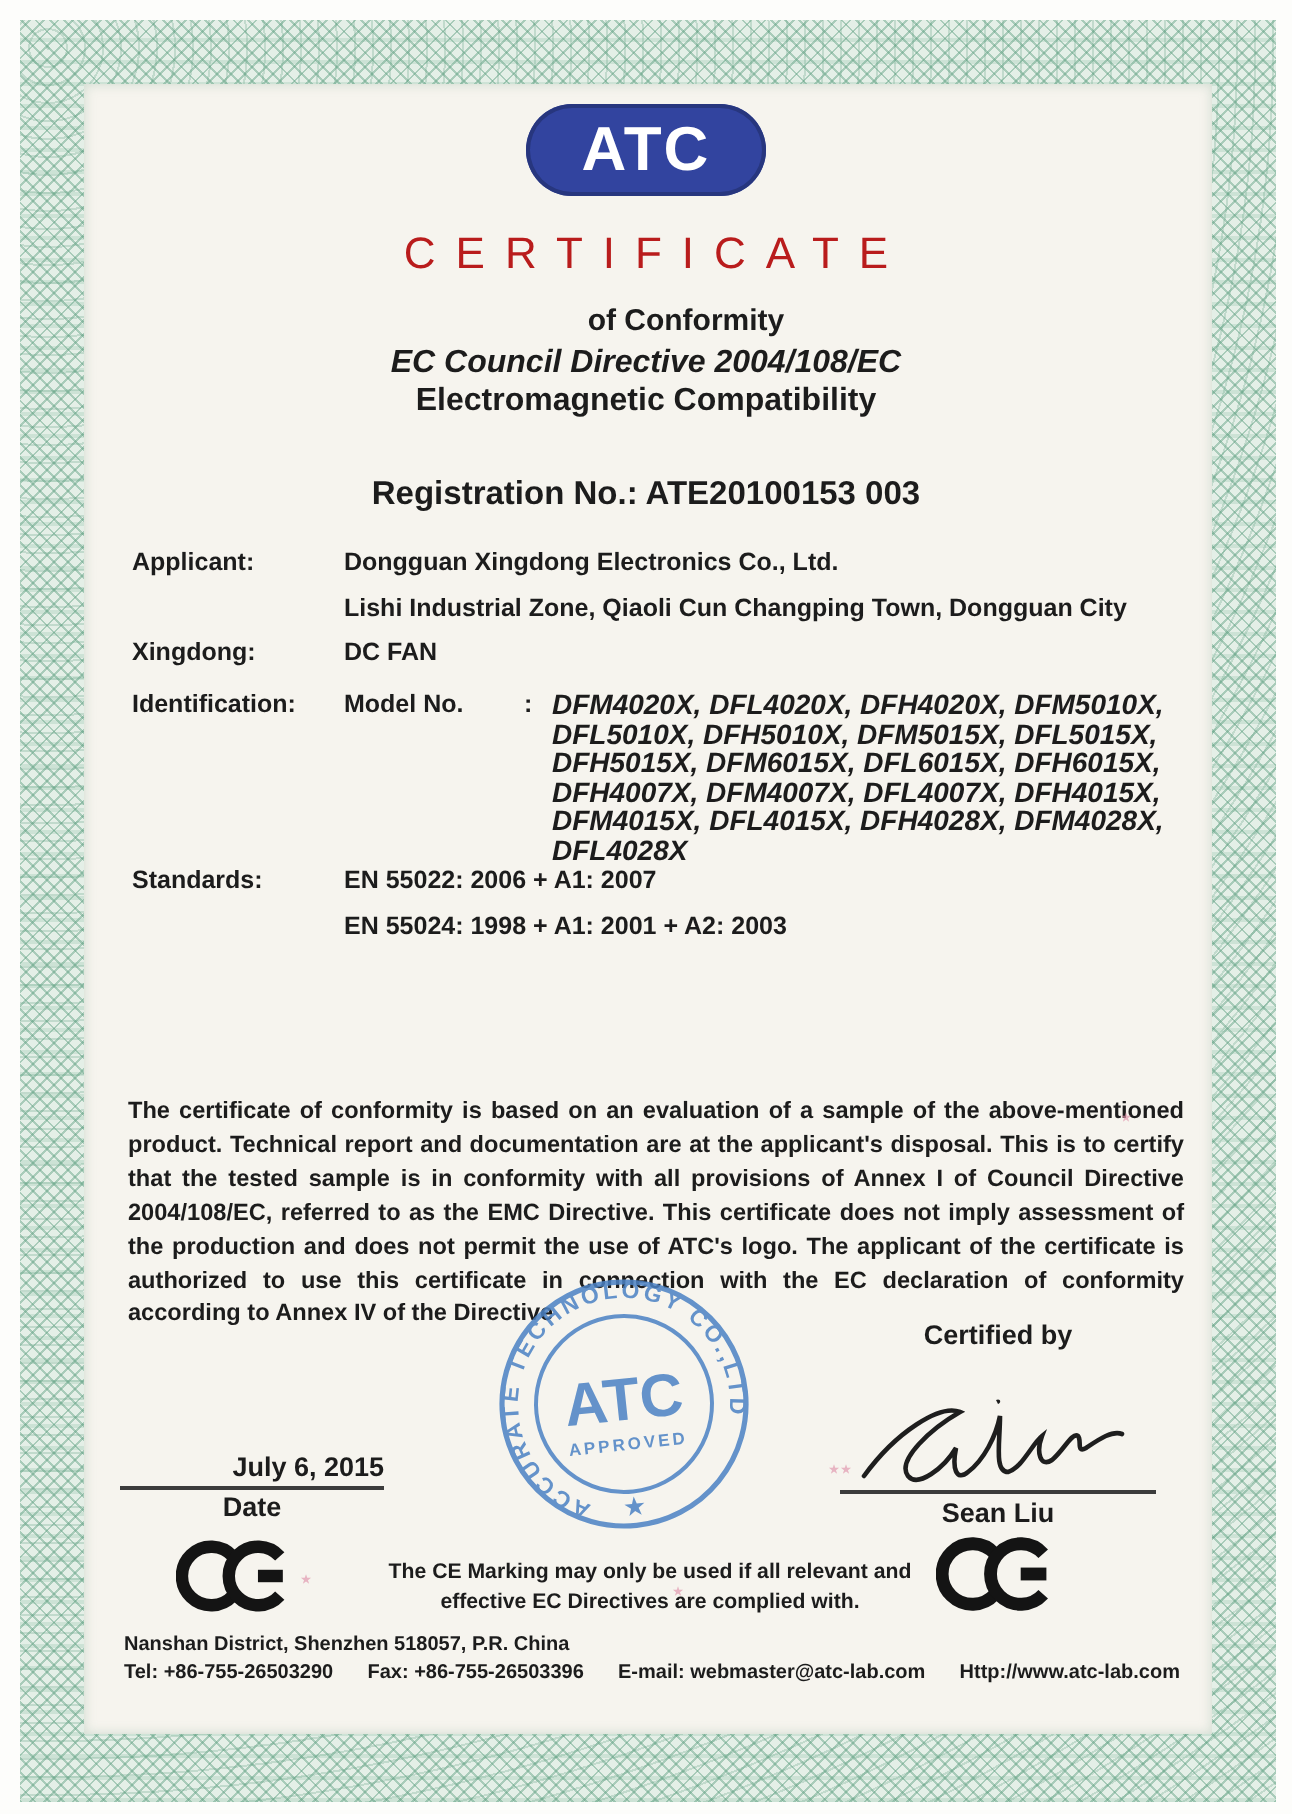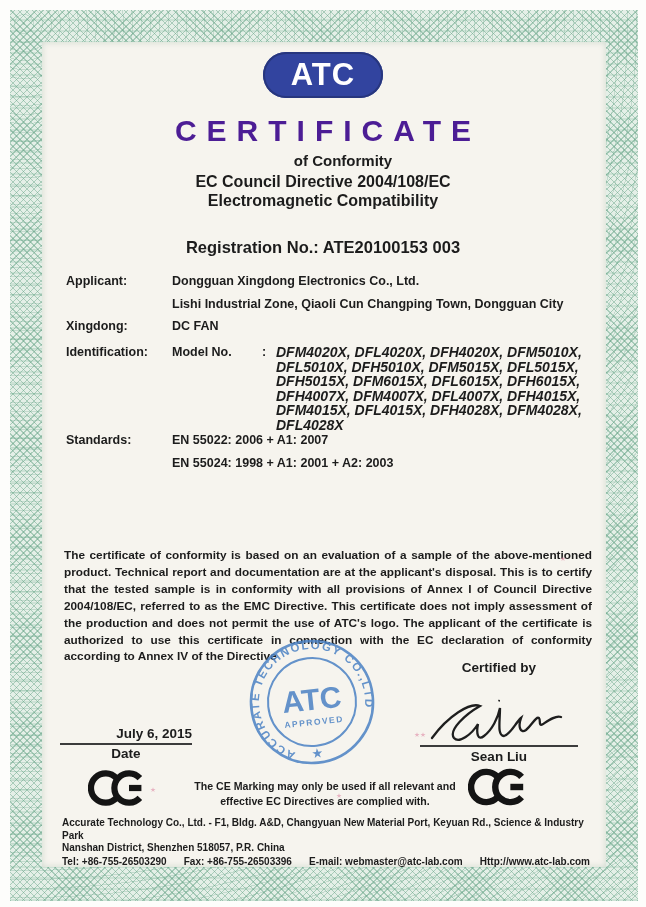--- a/index.html
+++ b/index.html
@@ -18,24 +18,24 @@
     background:#f6f4ee;box-shadow:inset 0 0 6px rgba(130,170,150,.35);}
   .abs{position:absolute;}
   .ctr{text-align:center;width:100%;left:0;}
   .b{font-weight:bold;}
   
   .logo-pill{left:263px;top:52px;width:120px;height:46px;background:#32449f;
     border-radius:24px;display:flex;align-items:center;justify-content:center;
     box-shadow:inset 0 0 0 2px #27367e;}
   .logo-pill span{color:#ffffff;font-weight:bold;font-size:31px;letter-spacing:1px;
     font-family:"Liberation Sans",sans-serif;}
-  .title{top:114px;font-size:30px;font-weight:bold;letter-spacing:10px;padding-left:10px;
-    box-sizing:border-box;color:#4c1d95;}
+  .title{top:114px;font-size:22px;font-weight:normal;letter-spacing:10px;padding-left:10px;
+    box-sizing:border-box;color:#b91c1c;}
   .sub1{top:152px;font-size:15px;font-weight:bold;margin-left:20px;}
-  .sub2{top:173px;font-size:16px;font-weight:bold;}
+  .sub2{top:173px;font-size:16px;font-weight:bold;font-style:italic;}
   .sub3{top:192px;font-size:16px;font-weight:bold;}
   .reg{top:238px;font-size:16.5px;font-weight:bold;}
   .lbl{font-size:12.5px;font-weight:bold;}
   .val{font-size:12.5px;font-weight:bold;}
   .models{font-size:14px;font-weight:bold;line-height:14.6px;width:314px;font-style:italic;}
   .para{left:64px;top:547px;width:528px;font-size:11.8px;font-weight:bold;
     line-height:16.9px;text-align:justify;}
   .hline{background:#3c3c3c;height:2px;}
   .sig-name{font-size:13.5px;font-weight:bold;text-align:center;}
   .small-note{font-size:10.6px;font-weight:bold;line-height:14.5px;text-align:center;}
@@ -112,21 +112,20 @@
     <path d="M70.9,12.6 A20,20 0 1 0 70.9,39.4" fill="none" stroke="#141414" stroke-width="8.5"></path>
     <path d="M56,26 H73" stroke="#141414" stroke-width="8.5"></path>
   </svg>
 
   <div class="abs small-note" style="left:160px;top:779px;width:330px;">
     <div>The CE Marking may only be used if all relevant and</div>
     <div>effective EC Directives are complied with.</div>
   </div>
 
   <div class="abs footer" style="left:62px;top:817px;width:530px;">
-    <div>Accurate Technology Co., Ltd. - F1, Bldg. A&amp;D, Changyuan New Material Port, Keyuan Rd., Science &amp; Industry Park</div>
     <div>Nanshan District, Shenzhen 518057, P.R. China</div>
     <div class="footer-row" style="margin-top:1px;">
       <span>Tel: +86-755-26503290</span>
       <span>Fax: +86-755-26503396</span>
       <span>E-mail: webmaster@atc-lab.com</span>
       <span>Http://www.atc-lab.com</span>
     </div>
   </div>
 
   <span class="abs artifact" style="left:414px;top:728px;">٭٭</span>

